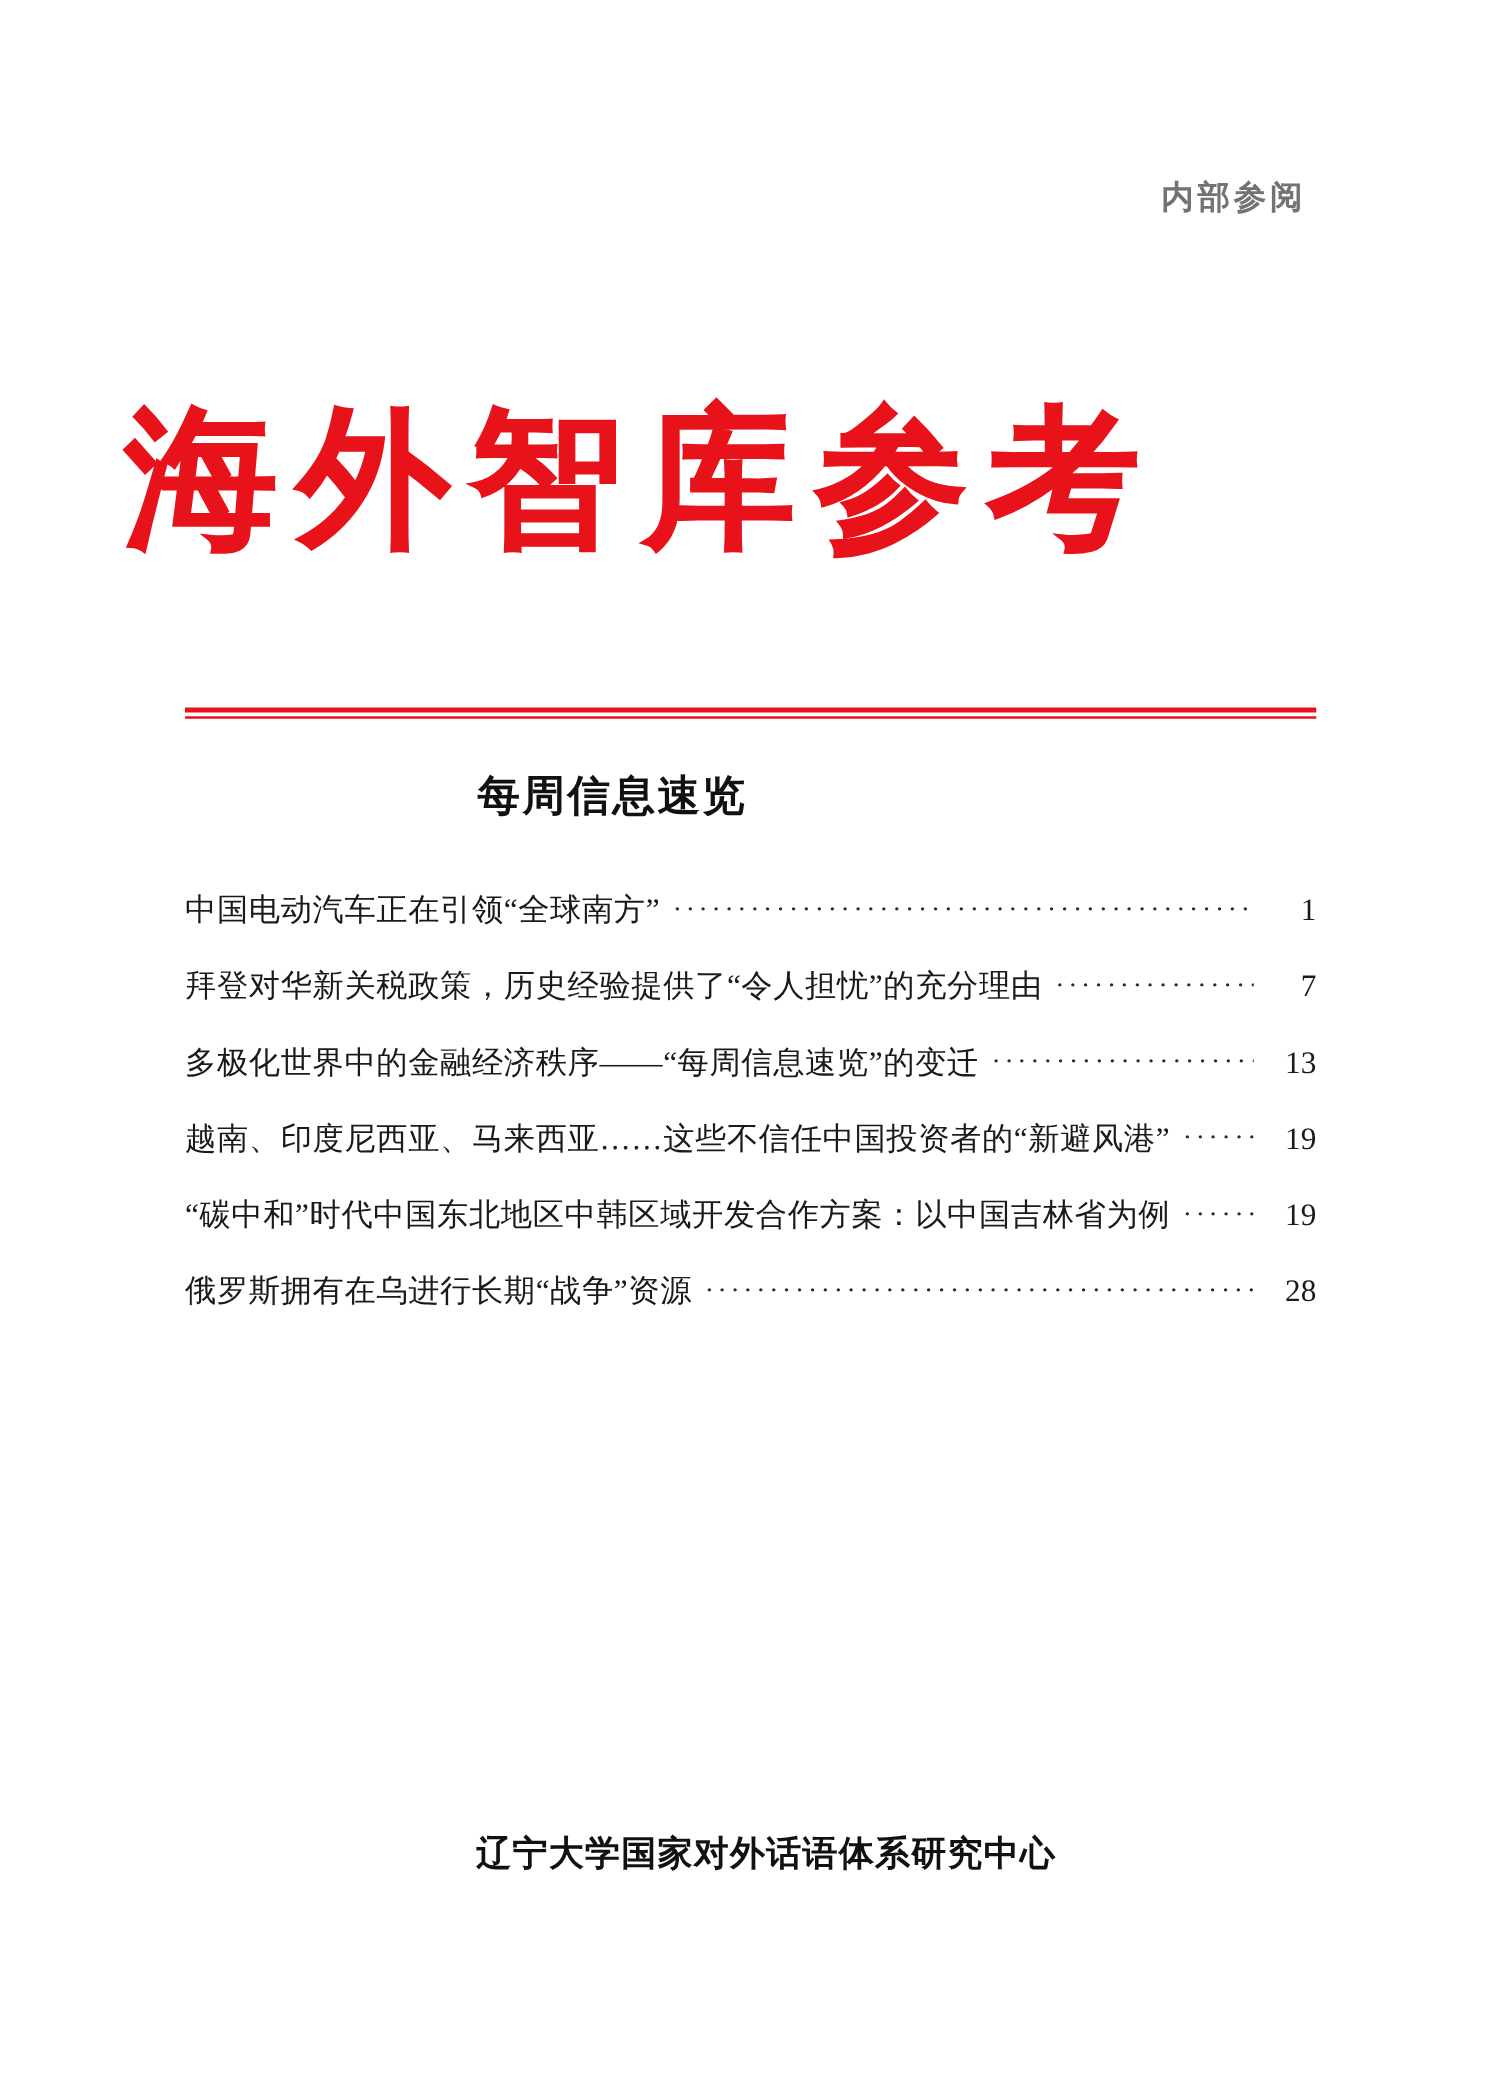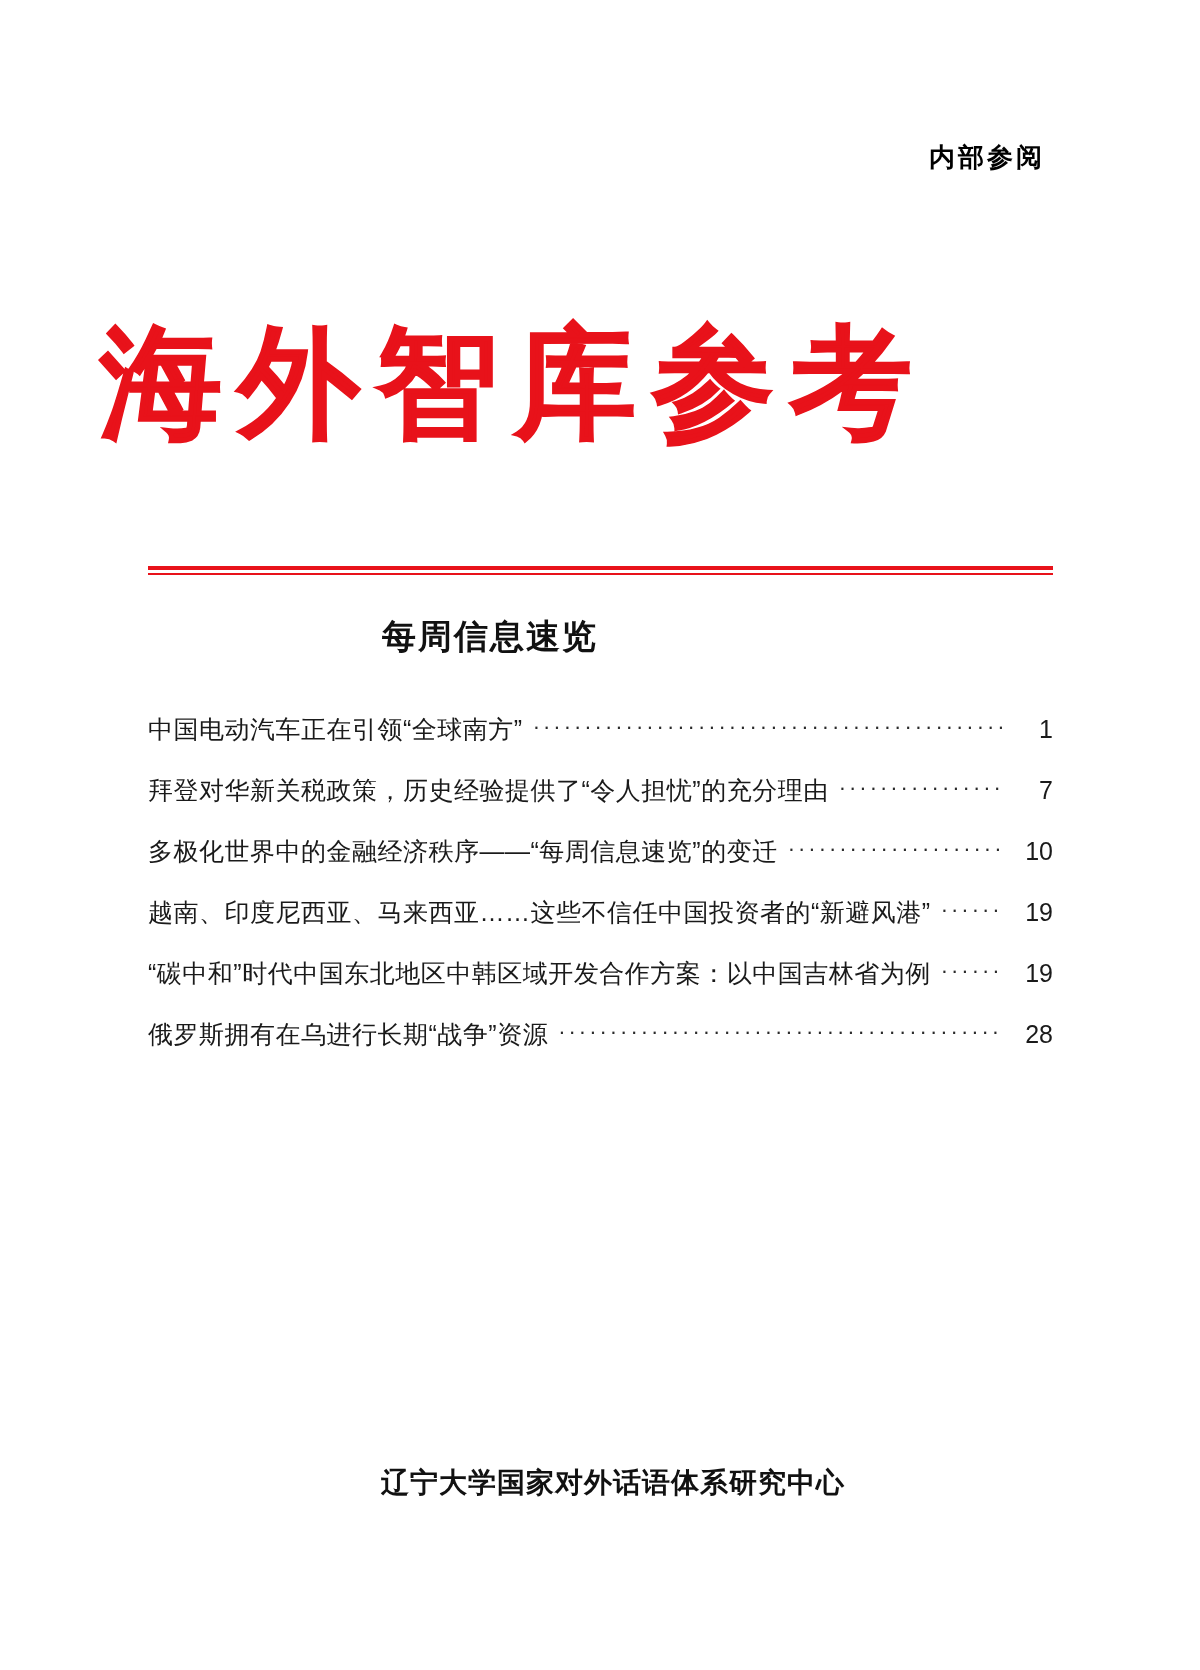--- a/index.html
+++ b/index.html
@@ -23,21 +23,21 @@
   }
 
   
   .internal-label {
     position: absolute;
     top: 140px;
     right: 155px;
     font-size: 26px;
     letter-spacing: 3px;
     font-weight: 600;
-    color: #000000;
+    color: #737373;
     font-family: "DejaVu Serif", "Liberation Serif", serif;
   }
 
   
   .masthead {
     position: absolute;
     top: 318px;
     left: 0;
     width: 1012px;
     text-align: center;
@@ -106,21 +106,21 @@
     width: 905px;
   }
   .toc-entry {
     display: flex;
     align-items: flex-end;
     font-size: 25px;
     line-height: 30px;
     color: #1a1a1a;
     margin-bottom: 31px;
     white-space: nowrap;
-    font-family: Liberation Sans, sans-serif;
+    font-family: Liberation Serif, serif;
   }
   .toc-title {
     flex: 0 0 auto;
     letter-spacing: 0.5px;
   }
   .toc-dots {
     flex: 1 1 auto;
     margin: 0 10px;
     overflow: hidden;
     font-size: 22px;
@@ -178,21 +178,21 @@
 
     <div class="toc-entry">
       <span class="toc-title">拜登对华新关税政策，历史经验提供了“令人担忧”的充分理由</span>
       <span class="toc-dots">·························································································</span>
       <span class="toc-page">7</span>
     </div>
 
     <div class="toc-entry">
       <span class="toc-title">多极化世界中的金融经济秩序——“每周信息速览”的变迁</span>
       <span class="toc-dots">·························································································</span>
-      <span class="toc-page">10</span>
+      <span class="toc-page">13</span>
     </div>
 
     <div class="toc-entry">
       <span class="toc-title">越南、印度尼西亚、马来西亚……这些不信任中国投资者的“新避风港”</span>
       <span class="toc-dots">·························································································</span>
       <span class="toc-page">19</span>
     </div>
 
     <div class="toc-entry">
       <span class="toc-title">“碳中和”时代中国东北地区中韩区域开发合作方案：以中国吉林省为例</span>

